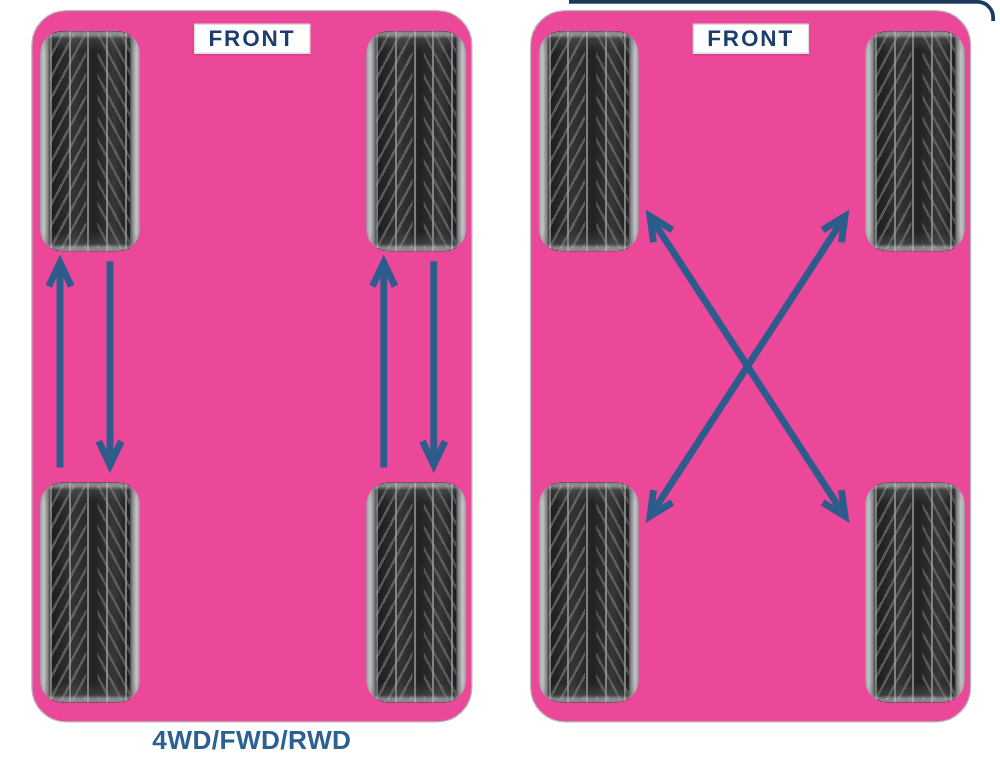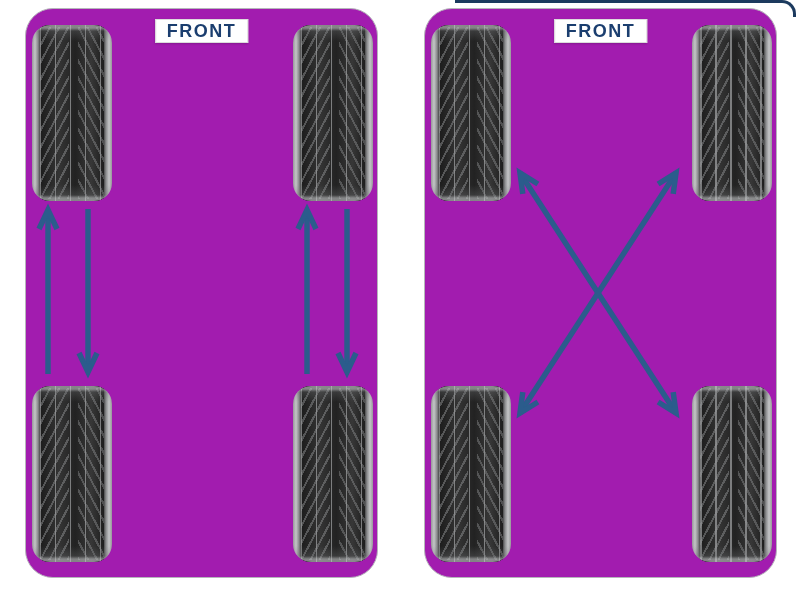--- a/index.html
+++ b/index.html
@@ -5,21 +5,21 @@
   html,body{margin:0;padding:0;background:#ffffff;}
   .stage{position:relative;width:800px;height:615px;background:#ffffff;overflow:hidden;
          font-family:"Liberation Sans",sans-serif;}
 
   
   .top-line{position:absolute;top:0;left:455px;width:338px;height:14px;
             border-top:3px solid #1c3a5e;border-right:3px solid #1c3a5e;
             border-top-right-radius:14px;}
 
   
-  .panel{position:absolute;top:8px;width:353px;height:570px;background:#a21caf;
+  .panel{position:absolute;top:8px;width:353px;height:570px;background:#ec4899;
          border:1px solid #b5b7ba;border-radius:28px;box-sizing:border-box;}
   .panel.left{left:25px;}
   .panel.right{left:424px;}
 
   .front-box{position:absolute;top:10px;left:50%;transform:translateX(-50%);
              background:#ffffff;padding:1px 11px;border:1px solid #dcdcdc;
              box-shadow:0 1px 2px rgba(0,0,0,.18);}
   .front-text{color:#1b3e6f;font-size:18px;font-weight:bold;letter-spacing:1.5px;
               line-height:20px;display:block;}
 
@@ -112,14 +112,15 @@
     <div class="tire rr">
         <div class="tread"></div>
       </div>
 
     <svg class="arrows" viewBox="0 0 353 570">
       <line x1="95" y1="164" x2="251" y2="404" stroke="#2b5c8c" stroke-width="5.5" marker-start="url(#head-start)" marker-end="url(#head-end)"></line>
       <line x1="251" y1="164" x2="95" y2="404" stroke="#2b5c8c" stroke-width="5.5" marker-start="url(#head-start)" marker-end="url(#head-end)"></line>
     </svg>
   </section>
 
+  <div class="caption left">4WD/FWD/RWD</div>
 
 </div>
 
 </body></html>

